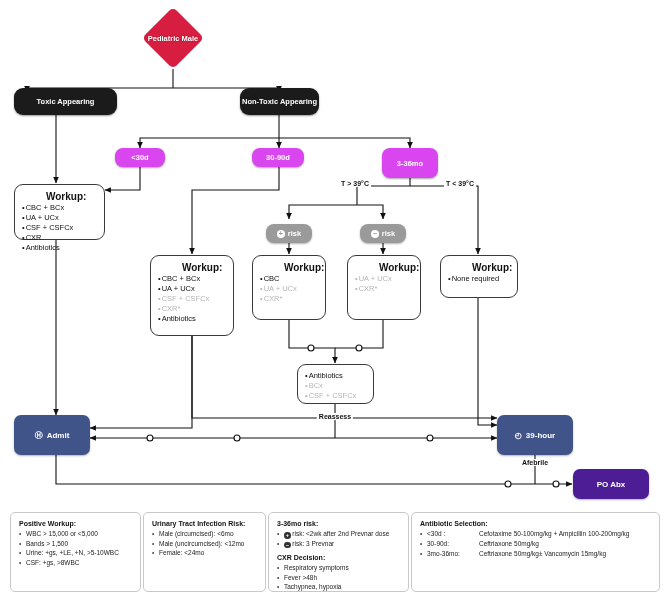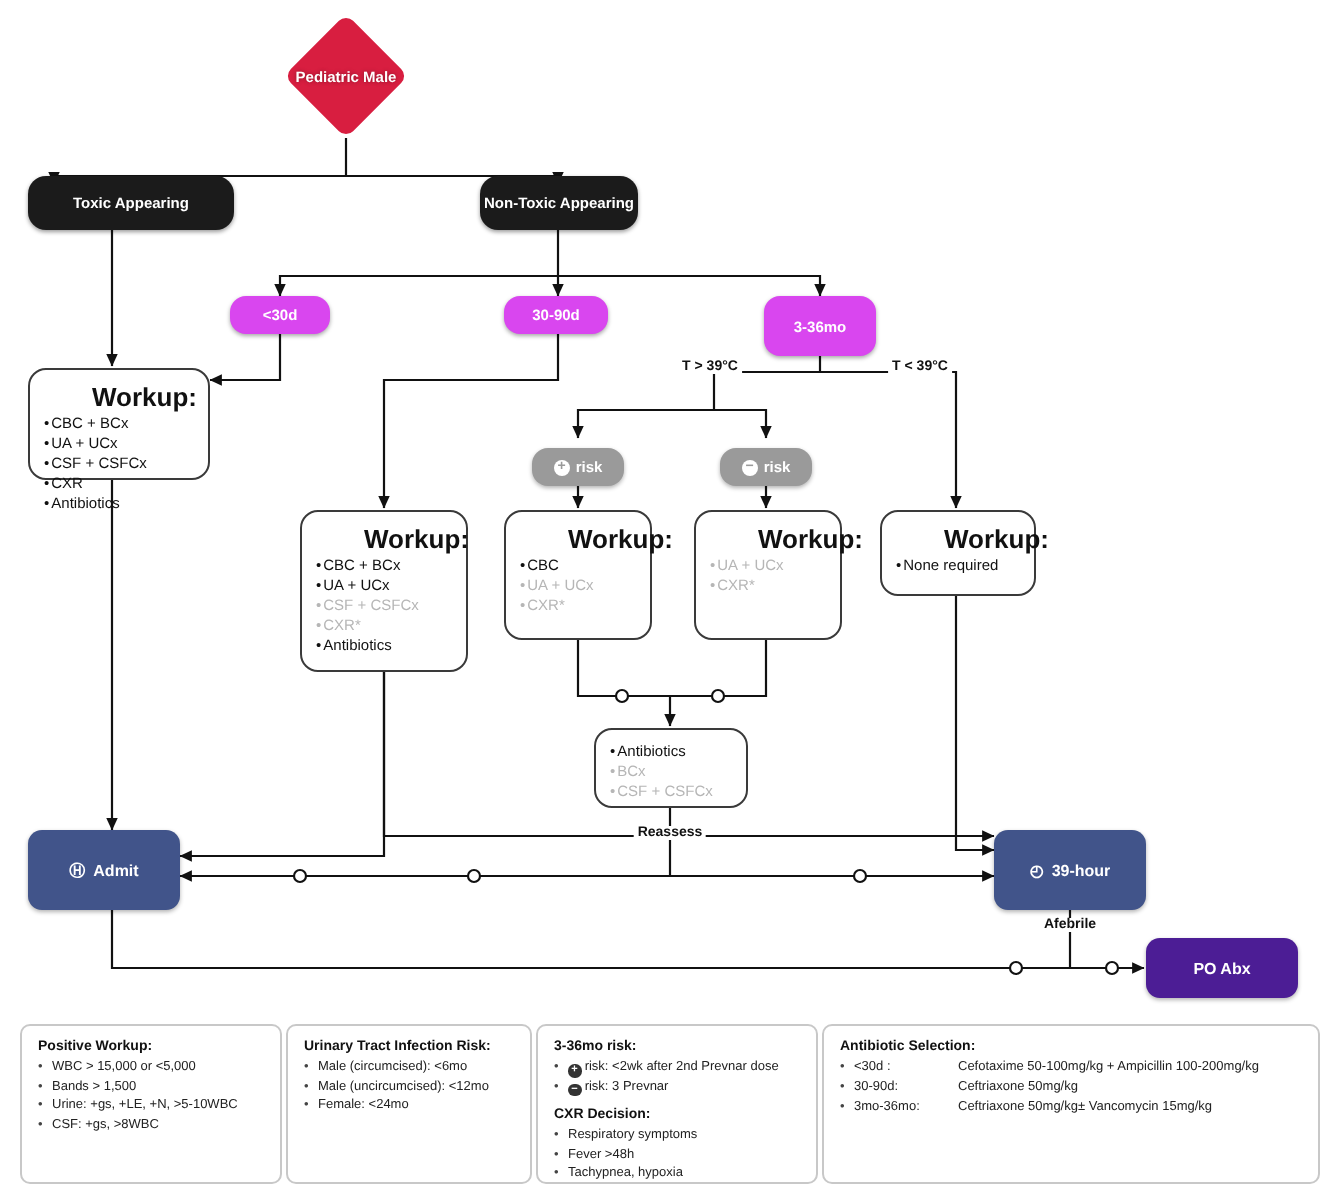--- a/index.html
+++ b/index.html
@@ -23,21 +23,21 @@
   .pill-gray{background:#d946ef;color:#fff;border-radius:8px;font-size:7.5px;font-weight:bold;
       box-shadow:0 1px 2px rgba(0,0,0,.35);}
   .pill-risk{background:#9a9a9a;color:#fff;border-radius:8px;font-size:7.5px;font-weight:bold;
       box-shadow:0 1px 2px rgba(0,0,0,.3);display:flex;flex-direction:row;gap:3px;align-items:center;justify-content:center;}
   .risk-ico{display:inline-block;width:8px;height:8px;border-radius:50%;background:#fff;color:#9a9a9a;
       font-size:7px;line-height:8px;text-align:center;font-weight:bold;}
 
   
   .wbox{background:#fff;border:1.3px solid #3a3a3a;border-radius:9px;align-items:flex-start;
       justify-content:flex-start;padding:6px 7px;}
-  .wtitle{font-size:13px;font-weight:bold;color:#111;margin-bottom:1px;text-align:left;padding-left:24px;}
+  .wtitle{font-size:10px;font-weight:bold;color:#111;margin-bottom:1px;text-align:left;padding-left:24px;}
   .wli{font-size:7.5px;color:#111;line-height:10px;text-align:center;white-space:nowrap;}
   .wli.dim{color:#b6b6b6;}
   .wli:before{content:"\2022";margin-right:1px;}
 
   
   .term{border-radius:7px;color:#fff;font-size:8px;font-weight:bold;
       box-shadow:0 1px 2px rgba(0,0,0,.3);flex-direction:row;gap:4px;}
   .term .tico{font-size:8px;}
 
   .edgelabel{position:absolute;font-size:7px;font-weight:bold;color:#111;background:#fff;

